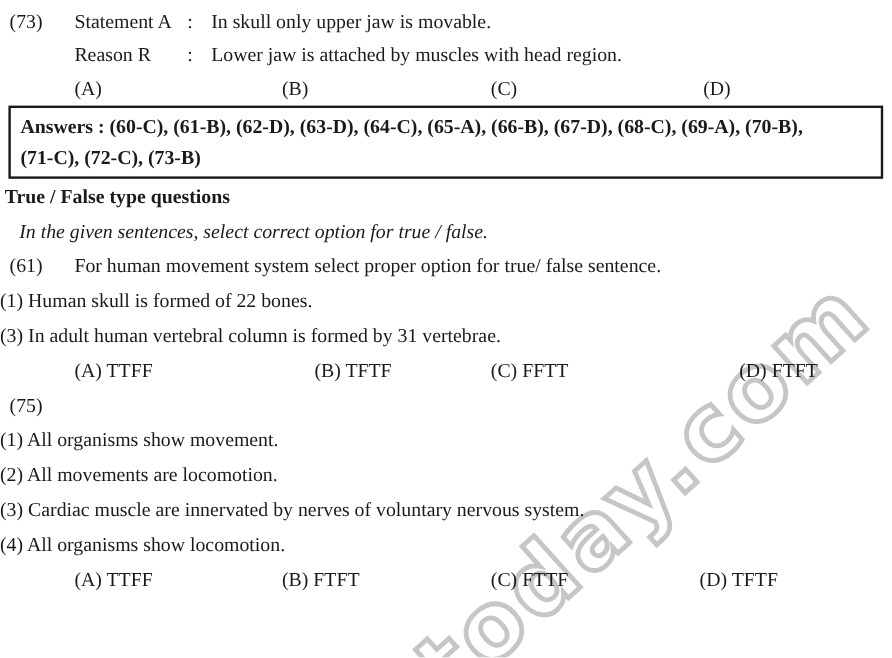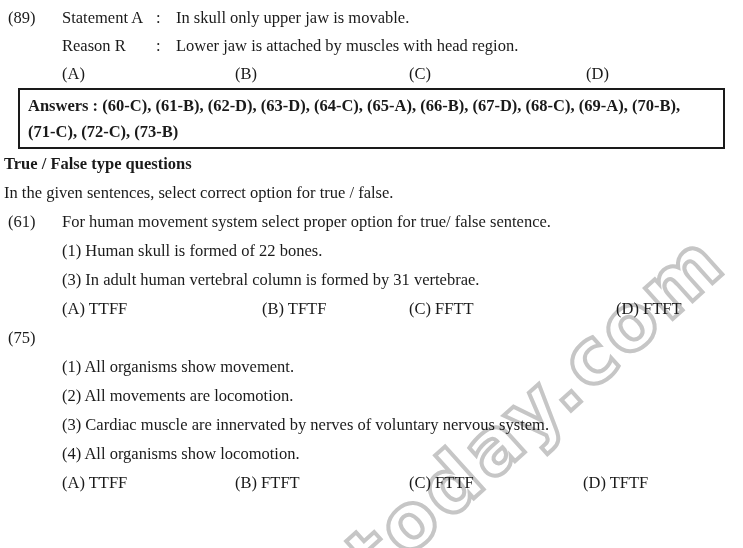--- a/index.html
+++ b/index.html
@@ -12,32 +12,32 @@
     font-size:16.5px;
     color:#1a1a1a;
   }
   .content{position:relative;z-index:1;padding-top:4px;}
   .line{height:28px;line-height:28px;}
   .l29{height:29px;line-height:29px;}
   .qrow{position:relative;padding-left:62px;}
   .qnum{position:absolute;left:8px;top:0;}
   .stmt-label{display:inline-block;width:94px;}
   .stmt-colon{display:inline-block;width:20px;}
-  .item{padding-left:62px;}
+  .item{}
   .optrow{position:relative;}
   .optrow .opt{position:absolute;top:0;}
   .answers-box{
     border:2px solid #1a1a1a;
-    margin:0 18px;
+    margin:0 7px;
     padding:3px 8px 2px 8px;
     font-weight:bold;
     line-height:26px;
   }
   .heading{font-weight:bold;padding-left:4px;}
-  .flush{padding-left:4px;}
+  .flush{padding-left:16px;font-style:italic;}
   
   .watermark{position:absolute;z-index:0;left:712px;top:248px;width:0;height:0;}
   .watermark .wm-text{
     display:inline-block;
     white-space:nowrap;
     font-family:"DejaVu Sans", sans-serif;
     font-weight:bold;
     font-size:76px;
     letter-spacing:4px;
     transform:rotate(-42deg) translate(-100%,-50%);
@@ -51,21 +51,21 @@
 
 <div class="page">
 
   <div class="watermark">
     <span class="wm-text">studiestoday.com</span>
   </div>
 
   <div class="content">
 
     <div class="line qrow">
-      <span class="qnum">(89)</span>
+      <span class="qnum">(73)</span>
       <span class="stmt-label">Statement A</span><span class="stmt-colon">:</span><span>In skull only upper jaw is movable.</span>
     </div>
     <div class="line qrow">
       <span class="stmt-label">Reason R</span><span class="stmt-colon">:</span><span>Lower jaw is attached by muscles with head region.</span>
     </div>
     <div class="line optrow">
       <span class="opt" style="left:62px">(A)</span>
       <span class="opt" style="left:235px">(B)</span>
       <span class="opt" style="left:409px">(C)</span>
       <span class="opt" style="left:586px">(D)</span>

